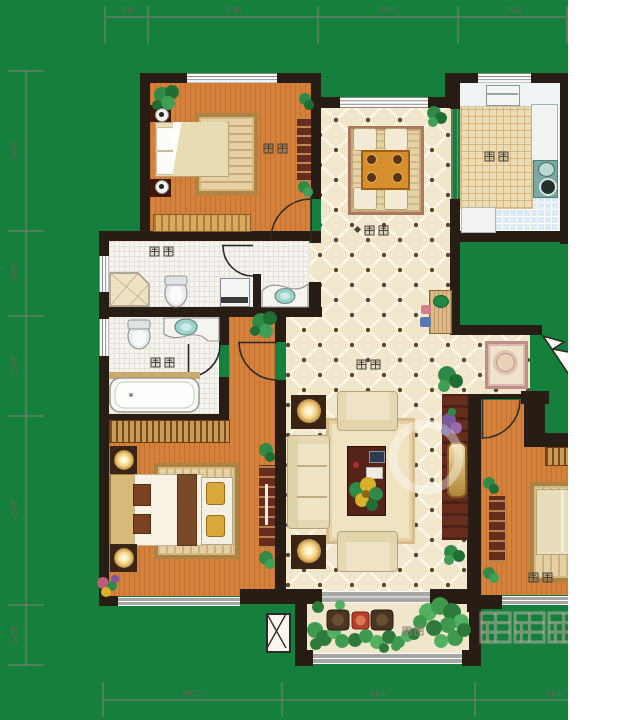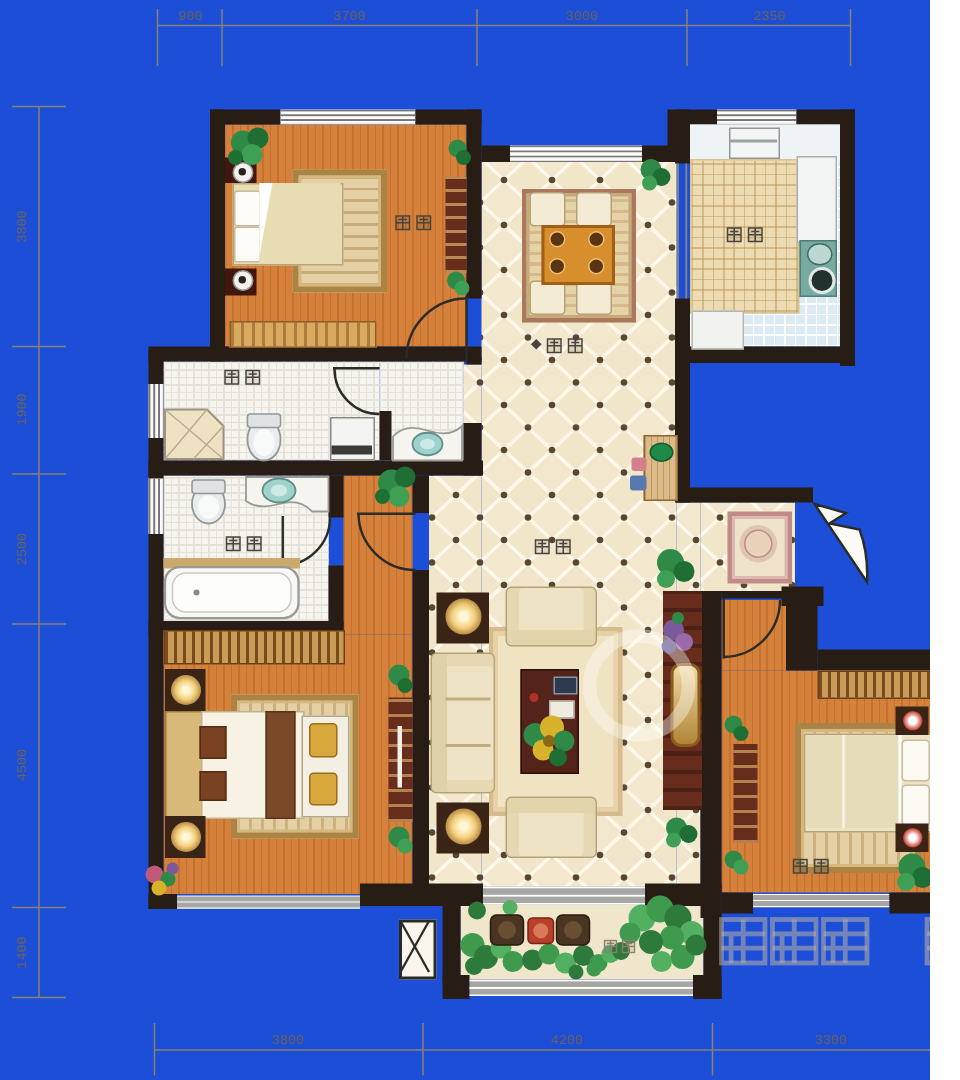--- a/index.html
+++ b/index.html
@@ -1,16 +1,16 @@
 <!DOCTYPE html>
 <html><head>
 <meta charset="utf-8">
 <style>
   html,body{margin:0;padding:0;}
-  #page{position:relative;width:620px;height:720px;background:#1d4ed8;overflow:hidden;font-family:Liberation Mono, monospace;}
+  #page{position:relative;width:568px;height:720px;background:#15803d;overflow:hidden;font-family:Liberation Serif, serif;}
   .abs{position:absolute;}
   .wall{position:absolute;background:#281d14;}
   .orange{position:absolute;background-color:#d5813c;
     background-image:repeating-linear-gradient(90deg, rgba(140,70,10,.25) 0 1px, transparent 1px 5px);}
   .bath{position:absolute;background-color:#f6f4ef;
     background-image:repeating-linear-gradient(0deg,#e6e2da 0 1px,transparent 1px 5px),repeating-linear-gradient(90deg,#e6e2da 0 1px,transparent 1px 5px);}
   .kitch{position:absolute;background-color:#dcebf3;
     background-image:repeating-linear-gradient(0deg,rgba(255,255,255,.9) 0 1px,transparent 1px 7px),repeating-linear-gradient(90deg,rgba(255,255,255,.9) 0 1px,transparent 1px 7px);}
   .mat{position:absolute;background-color:#eddcb2;
     background-image:repeating-linear-gradient(0deg,rgba(186,150,92,.5) 0 1px,transparent 1px 7px),repeating-linear-gradient(90deg,rgba(186,150,92,.5) 0 1px,transparent 1px 7px);}

